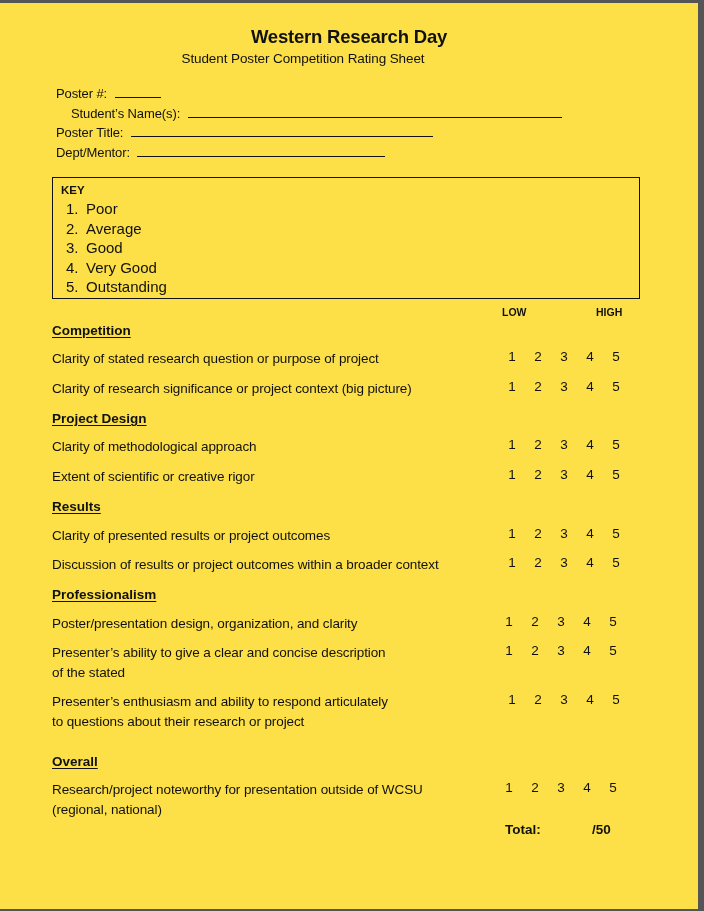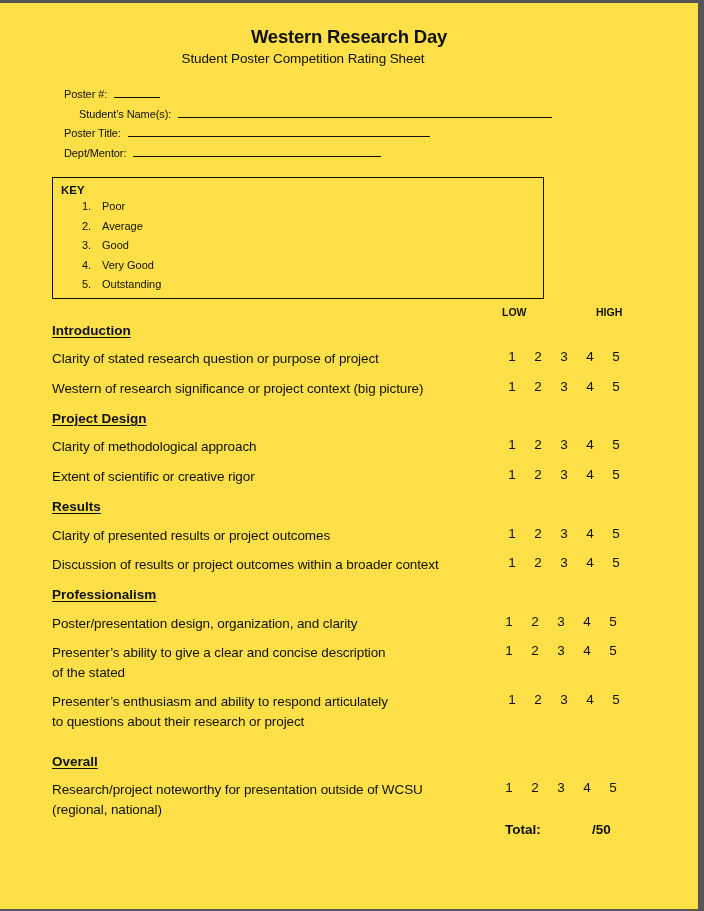--- a/index.html
+++ b/index.html
@@ -15,31 +15,31 @@
   }
   .abs { position: absolute; white-space: nowrap; }
   .title {
     left: 0; width: 698px; text-align: center; top: 23px;
     font-size: 18.5px; font-weight: bold; letter-spacing: -0.2px;
   }
   .subtitle {
     left: 0; width: 606px; text-align: center; top: 48px;
     font-size: 13.5px; letter-spacing: -0.1px;
   }
-  .field { font-size: 11px; left: 64px; letter-spacing: -0.1px; }
+  .field { font-size: 13px; left: 56px; letter-spacing: -0.1px; }
   .blank {
     display: inline-block; border-bottom: 1px solid #111; height: 12px;
     vertical-align: baseline; margin-left: 4px;
   }
   .keybox {
-    position: absolute; left: 52px; top: 174px; width: 492px; height: 122px;
+    position: absolute; left: 52px; top: 174px; width: 588px; height: 122px;
     border: 1px solid #111; box-sizing: border-box;
   }
   .key-head { left: 8px; top: 6px; font-size: 11.5px; font-weight: bold; }
-  .key-item { left: 29px; font-size: 11px; }
+  .key-item { left: 13px; font-size: 15px; }
   .key-item .num { display: inline-block; width: 20px; }
   .scale-lbl { font-size: 10.5px; font-weight: bold; top: 303px; }
   .section {
     left: 52px; font-size: 13.5px; font-weight: bold;
     text-decoration: underline; text-underline-offset: 2px;
   }
   .crit { left: 52px; font-size: 13.5px; line-height: 20px; letter-spacing: -0.1px; }
   .score { font-size: 13.5px; width: 12px; text-align: center; }
   .total { font-size: 13.5px; font-weight: bold; }
 </style>
@@ -83,23 +83,23 @@
       <span class="num">4.</span><span>Very Good</span>
     </div>
     <div class="abs key-item" style="top:100px;">
       <span class="num">5.</span><span>Outstanding</span>
     </div>
   </div>
 
   <div class="abs scale-lbl" style="left:502px;">LOW</div>
   <div class="abs scale-lbl" style="left:596px;">HIGH</div>
 
-  <div class="abs section" style="top:320px;">Introduction</div>
+  <div class="abs section" style="top:320px;">Competition</div>
   <div class="abs crit" style="top:346px;">Clarity of stated research question or purpose of project</div>
-  <div class="abs crit" style="top:376px;">Western of research significance or project context (big picture)</div>
+  <div class="abs crit" style="top:376px;">Clarity of research significance or project context (big picture)</div>
 
   <div class="abs section" style="top:408px;">Project Design</div>
   <div class="abs crit" style="top:434px;">Clarity of methodological approach</div>
   <div class="abs crit" style="top:464px;">Extent of scientific or creative rigor</div>
 
   <div class="abs section" style="top:496px;">Results</div>
   <div class="abs crit" style="top:523px;">Clarity of presented results or project outcomes</div>
   <div class="abs crit" style="top:552px;">Discussion of results or project outcomes within a broader context</div>
 
   <div class="abs section" style="top:584px;">Professionalism</div>

